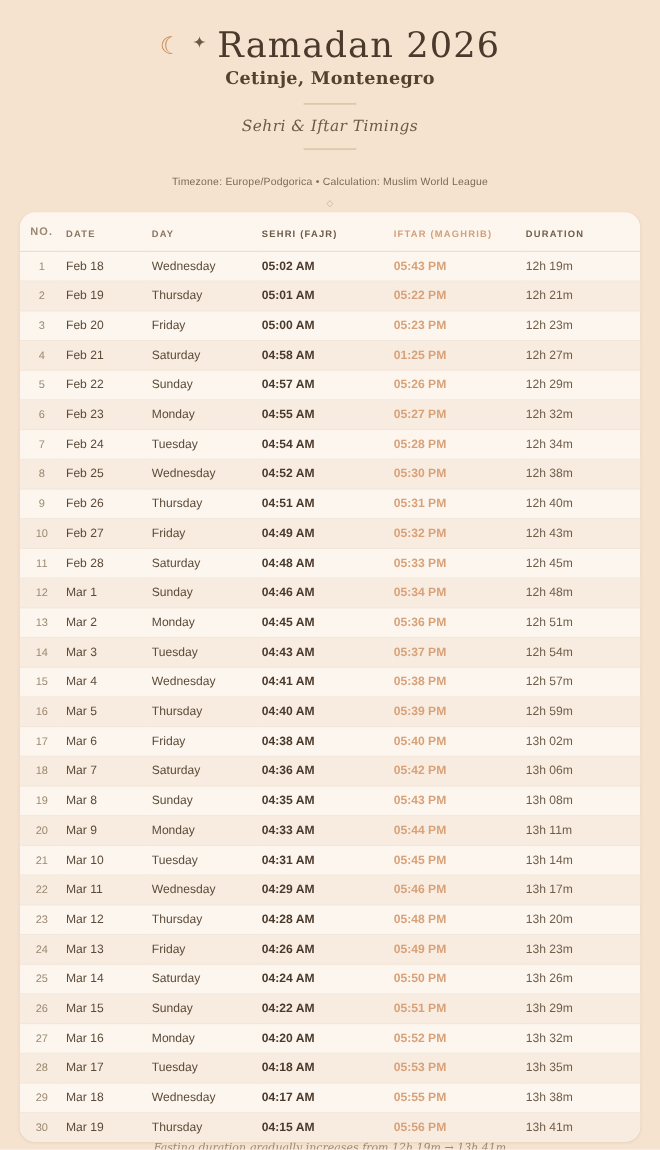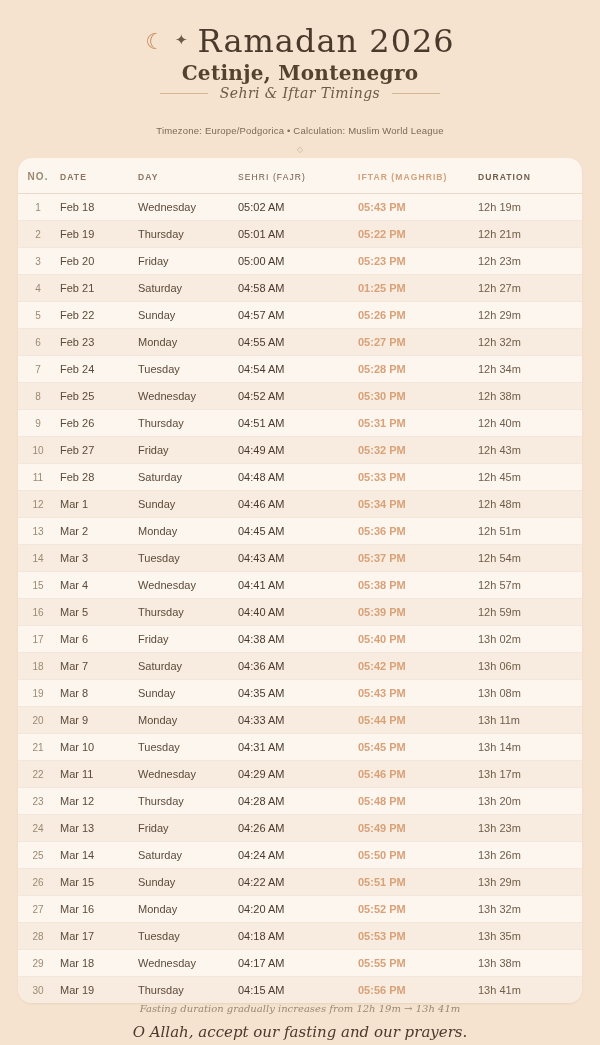--- a/index.html
+++ b/index.html
@@ -48,31 +48,33 @@
   }
   .main-title {
     font-family: "DejaVu Serif", "Liberation Serif", serif;
     font-size: 32px;
     letter-spacing: 1px;
     color: #4a3a2c;
     font-weight: normal;
   }
   .city {
     font-family: "DejaVu Serif", "Liberation Serif", serif;
-    font-size: 20px;
+    font-size: 16px;
     font-weight: bold;
     color: #54422f;
     margin-top: 1px;
     letter-spacing: 0.3px;
   }
   .subtitle-row {
     display: flex;
     align-items: center;
     justify-content: center;
     gap: 12px;
+    margin-top: 14px;
+    flex-direction: column;
   }
   .rule {
     width: 48px;
     height: 1px;
     background: #d3b795;
   }
   .subtitle {
     font-family: "DejaVu Serif", "Liberation Serif", serif;
     font-style: italic;
     font-size: 14px;
@@ -119,21 +121,21 @@
     font-size: 11px;
     padding: 7px 0;
     border-bottom: 1px solid #f2e7da;
     color: #5b4a38;
   }
   tbody tr:last-child td { border-bottom: none; }
   tbody tr.alt td { background: #f8ece0; }
   .c-no { width: 40px; text-align: center; color: #9b8971; font-size: 10px; }
   .c-date { width: 78px; padding-left: 2px; }
   .c-day { width: 100px; }
-  .c-sehri { width: 120px; font-weight: normal; color: #4a3a2c; }
+  .c-sehri { width: 120px; font-weight: bold; color: #4a3a2c; }
   .c-iftar { width: 120px; font-weight: bold; color: #d9a178; }
   .c-dur { color: #6f5d49; }
   th.c-no { text-align: center; }
 
   
   .note {
     text-align: center;
     font-family: "DejaVu Serif", "Liberation Serif", serif;
     font-style: italic;
     font-size: 10px;

